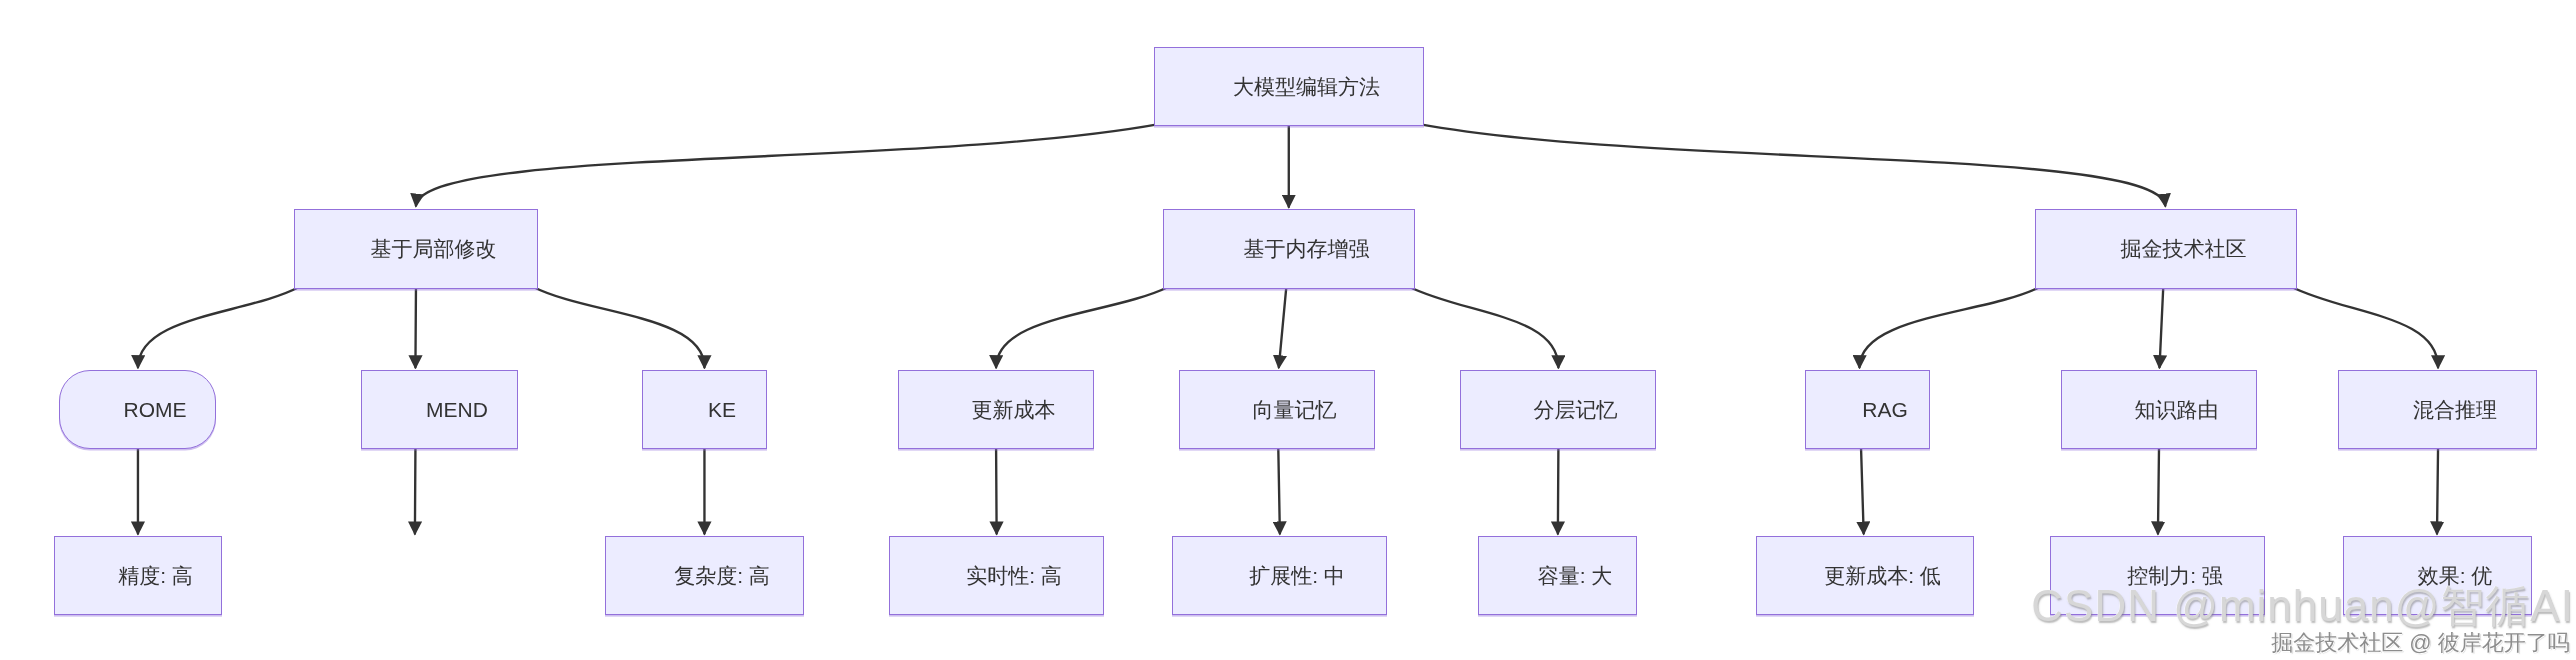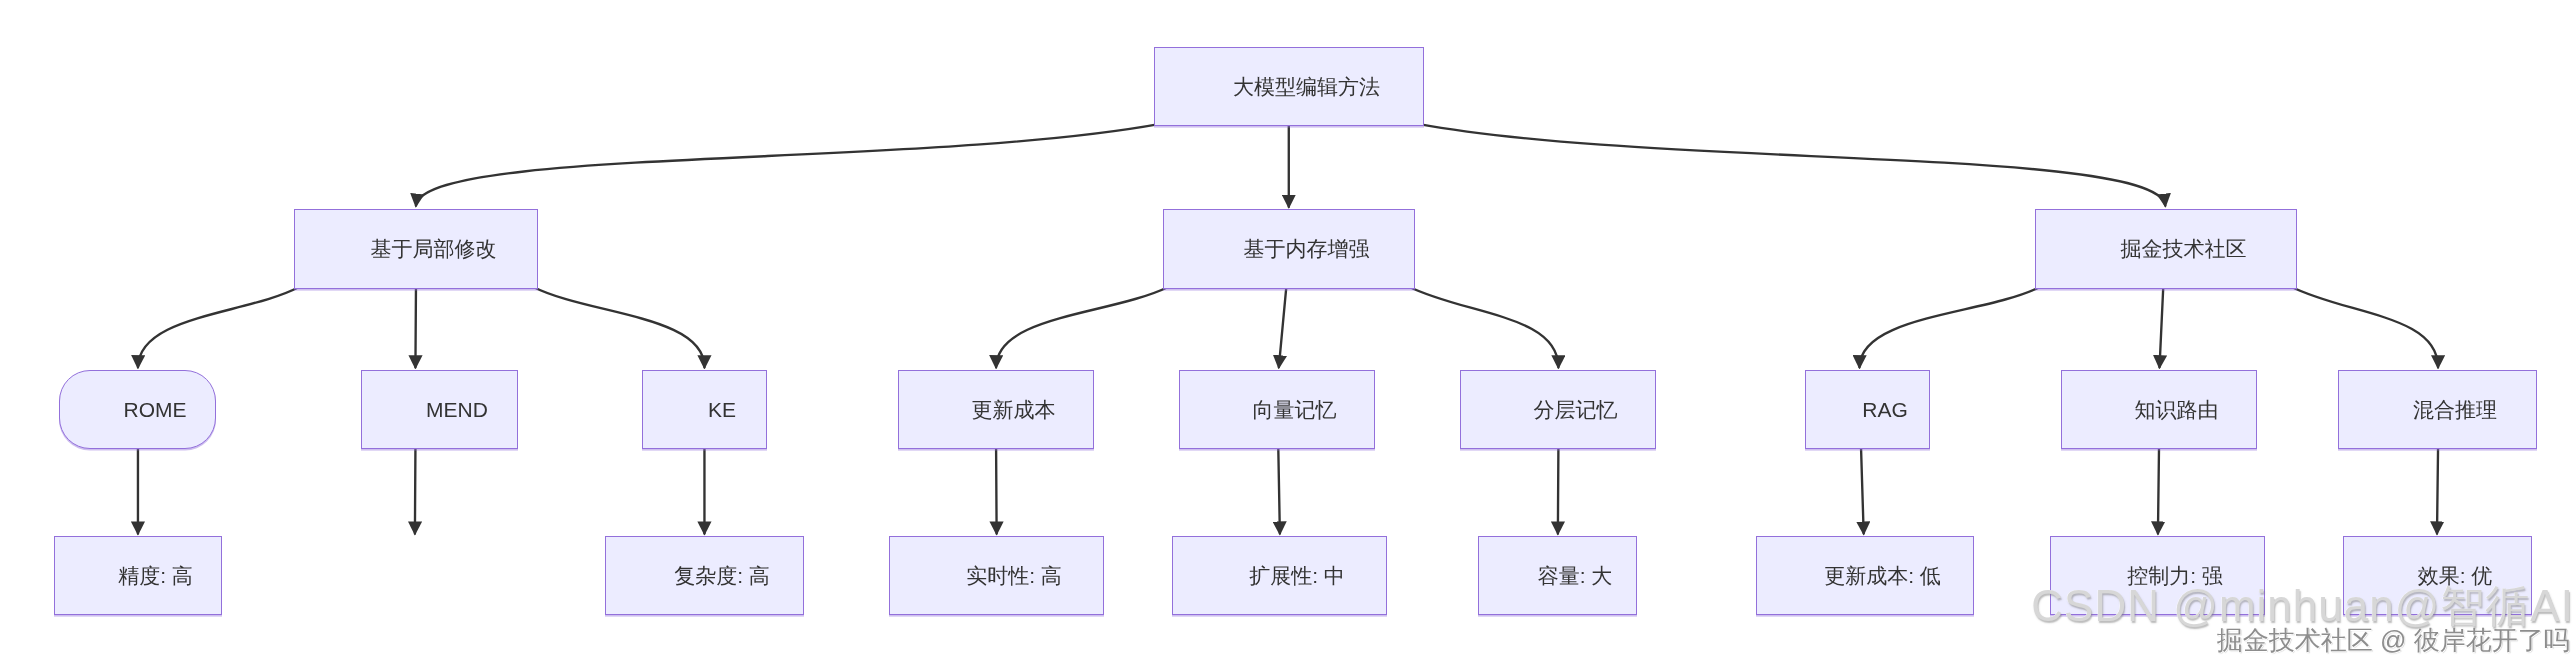--- a/index.html
+++ b/index.html
@@ -8,21 +8,21 @@
           font-family:"Liberation Sans",sans-serif;}
   svg.edge-layer{position:absolute;left:0;top:0;width:2576px;height:661px;z-index:1;}
   .edge{fill:none;stroke:#333333;stroke-width:4.5px;stroke-linecap:round;}
   .node{position:absolute;box-sizing:border-box;background:#ECECFF;border:1.6px solid #9370DB;
         box-shadow:0 1.6px 0 rgba(147,112,219,0.45);display:flex;align-items:center;justify-content:center;
         color:#333333;font-size:21px;line-height:1.2;z-index:2;white-space:nowrap;padding-left:35px;}
   .wm-big{position:absolute;right:2.1px;bottom:25px;z-index:5;white-space:nowrap;
           font-size:44px;letter-spacing:1px;color:#d7d7d7;
           text-shadow:1px 1.6px 1.6px rgba(120,120,120,0.5),-0.5px -0.5px 0.5px rgba(255,255,255,0.9);}
   .wm-small{position:absolute;right:6.3px;bottom:3.1px;z-index:5;white-space:nowrap;
-          font-size:26px;color:#8d8d8d;
+          font-size:22px;color:#8d8d8d;
           text-shadow:0.5px 0.5px 0 #ffffff,-0.5px -0.5px 0 #ffffff,1px 1px 1px rgba(150,150,150,0.6);}
 </style>
 </head>
 <body>
 
 <div class="canvas">
 
   <svg class="edge-layer" viewBox="0 0 4911 1260" xmlns="http://www.w3.org/2000/svg">
     <defs>
       <marker id="arrow" viewBox="0 0 10 10" refX="8.5" refY="5" markerWidth="6" markerHeight="6" orient="auto">

